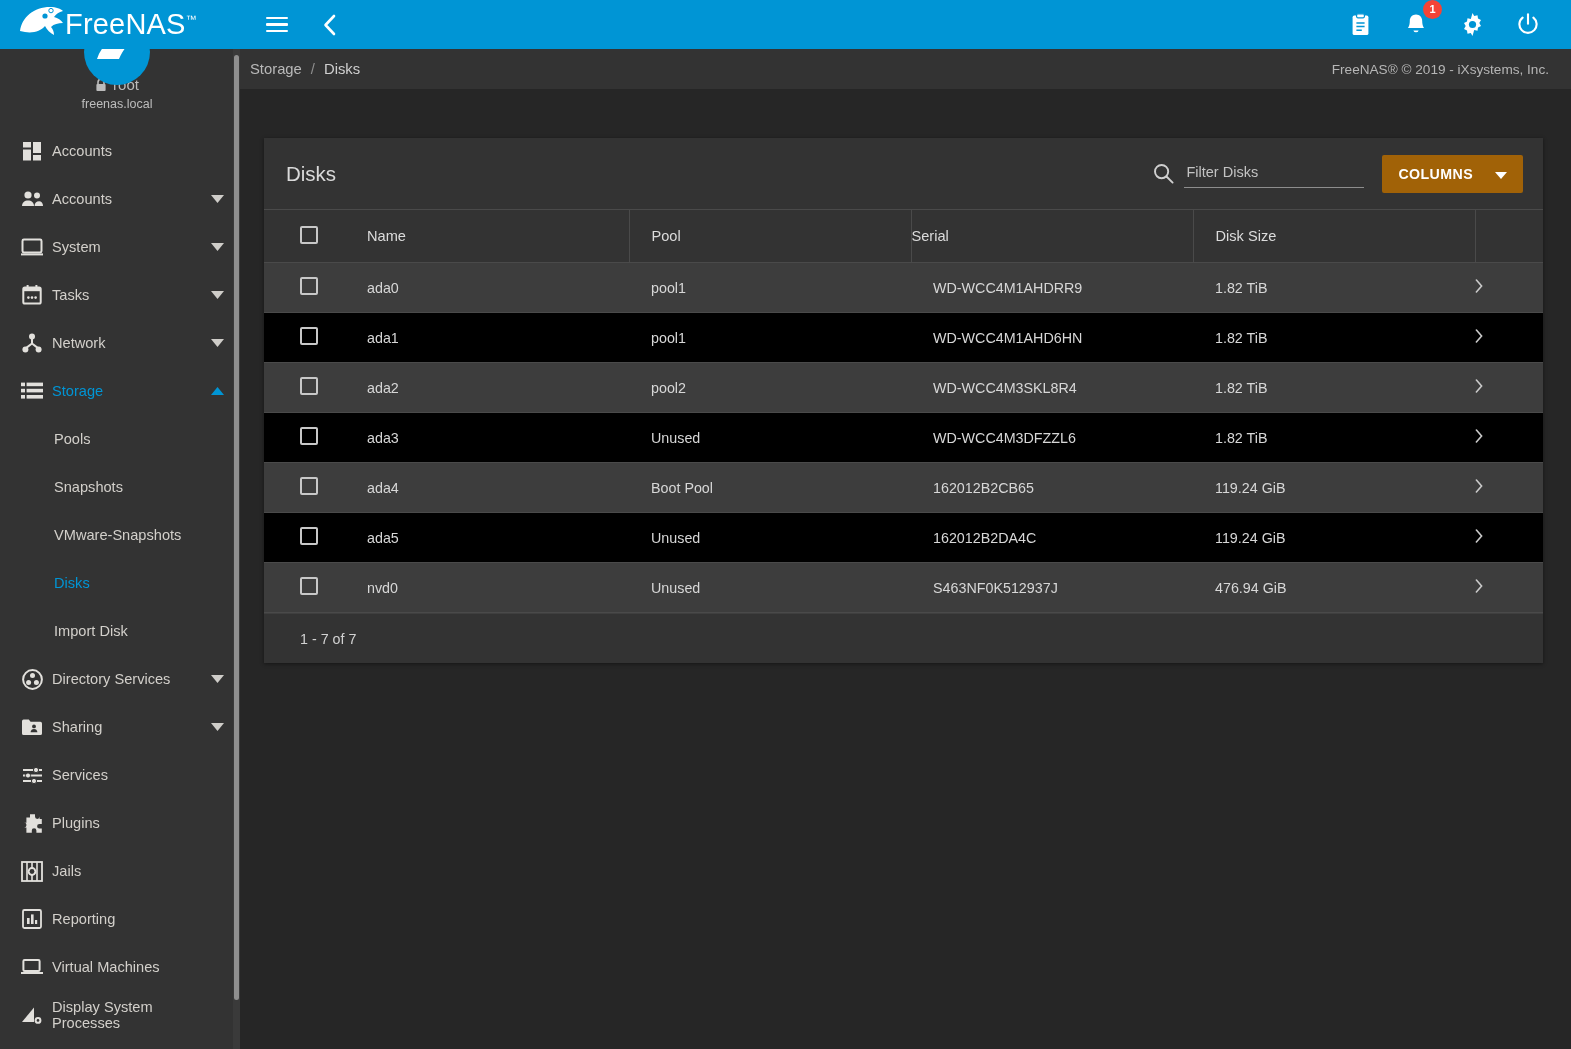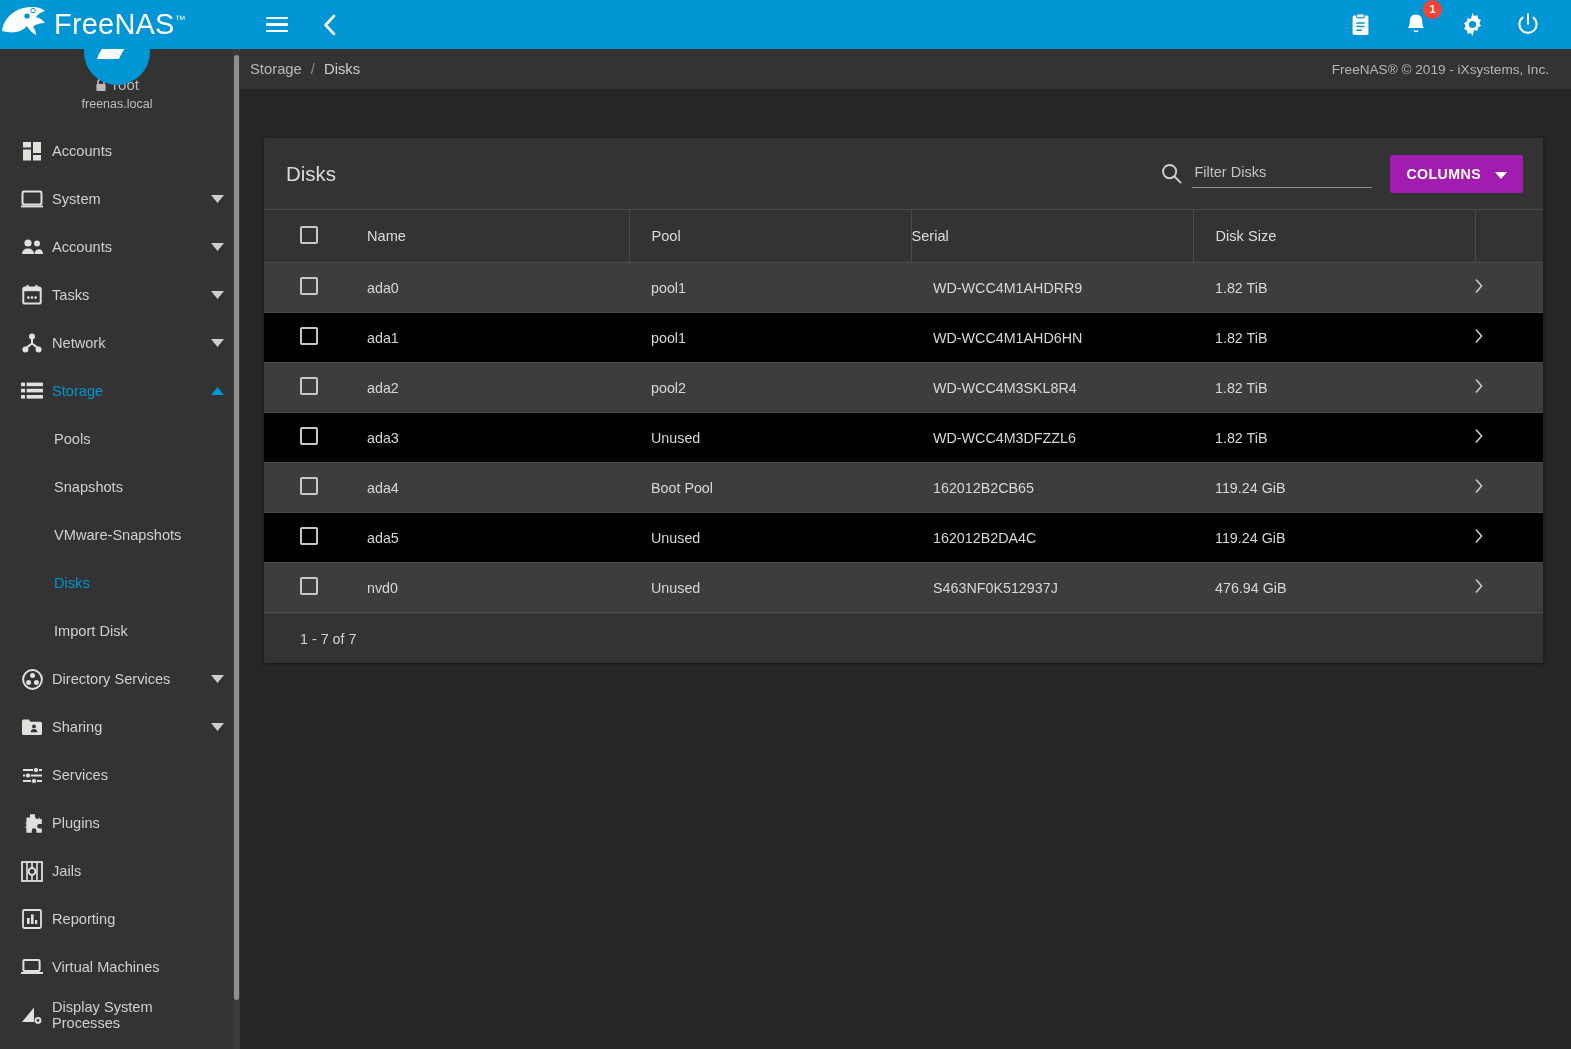--- a/index.html
+++ b/index.html
@@ -13,21 +13,22 @@
   
   .topbar {
     position: absolute; top: 0; left: 0;
     width: 1571px; height: 49px;
     background: #0095d5;
     display: flex; align-items: center;
     z-index: 30;
   }
   .brand {
     width: 240px; height: 49px;
-    display: flex; align-items: center; gap: 8px;
+    display: flex; align-items: center; gap: 1px;
+    padding-left: 18px;
   }
   .brand-logo { width: 46px; height: 40px; flex: none; }
   .brand-name {
     color: #fff; font-size: 29px; font-weight: 300;
     letter-spacing: .2px; position: relative;
   }
   .brand-tm { font-size: 11px; vertical-align: super; }
 
   .topbar-left-actions {
     display: flex; align-items: center; gap: 18px;
@@ -145,24 +146,24 @@
   .search-wrap { display: flex; align-items: center; gap: 10px; }
   .search-ico { color: #cfcfcf; display: flex; }
   .filter-input {
     width: 180px; background: transparent; border: none;
     border-bottom: 1px solid #8d8d8d;
     color: #d8d8d8; font-size: 14.5px; padding: 5px 2px 7px;
     font-family: "Liberation Sans", sans-serif; outline: none;
   }
   .filter-input::placeholder { color: #c3c3c3; }
   .columns-btn {
-    background: #a21caf; color: #fff; border: none;
+    background: #a16207; color: #fff; border: none;
     height: 38px; padding: 0 16px; border-radius: 2px;
     font-size: 14.2px; font-weight: 700; letter-spacing: .4px;
-    display: flex; align-items: center; gap: 14px; cursor: pointer;
+    display: flex; align-items: center; gap: 22px; cursor: pointer;
     font-family: "Liberation Sans", sans-serif;
   }
 
   table { width: 100%; border-collapse: collapse; table-layout: fixed; }
   thead th {
     height: 53px; background: #333333;
     color: #dcdcdc; font-size: 14.6px; font-weight: 400;
     text-align: left; vertical-align: middle;
     border-top: 1px solid #4a4a4a; border-bottom: 1px solid #4a4a4a;
     border-right: 1px solid #4a4a4a;
@@ -231,43 +232,43 @@
               <rect x="1" y="8.5" width="8" height="11" fill="#e2e0dc"></rect>
               <rect x="11" y="14" width="8" height="5.5" fill="#e2e0dc"></rect>
             </svg>
         </span>
         <span class="nav-label">Accounts</span>
         <span class="caret"></span>
       </div>
 
       <div class="nav-item">
         <span class="nav-ico">
-          <svg width="22" height="18" viewBox="0 0 22 18">
-              <rect x="1.5" y="1.5" width="19" height="13" rx="1.4" fill="none" stroke="#e2e0dc" stroke-width="2"></rect>
-              <rect x="0" y="15.4" width="22" height="2" fill="#e2e0dc"></rect>
-            </svg>
-        </span>
-        <span class="nav-label">System</span>
-        <span class="caret">
-          <svg width="13" height="8" viewBox="0 0 13 8">
-              <path d="M0 0h13L6.5 8z" fill="#cfcdc9"></path>
-            </svg>
-        </span>
-      </div>
-
-      <div class="nav-item">
-        <span class="nav-ico">
           <svg width="23" height="18" viewBox="0 0 23 18">
               <circle cx="7" cy="5" r="3.6" fill="#e2e0dc"></circle>
               <circle cx="16" cy="5.4" r="3" fill="#e2e0dc"></circle>
               <path d="M1 16c0-3.6 2.7-5.6 6-5.6s6 2 6 5.6z" fill="#e2e0dc"></path>
               <path d="M13.5 16c0-3 2-4.8 4.6-4.8 2.2 0 3.9 1.5 3.9 4.8z" fill="#e2e0dc"></path>
             </svg>
         </span>
         <span class="nav-label">Accounts</span>
+        <span class="caret">
+          <svg width="13" height="8" viewBox="0 0 13 8">
+              <path d="M0 0h13L6.5 8z" fill="#cfcdc9"></path>
+            </svg>
+        </span>
+      </div>
+
+      <div class="nav-item">
+        <span class="nav-ico">
+          <svg width="22" height="18" viewBox="0 0 22 18">
+              <rect x="1.5" y="1.5" width="19" height="13" rx="1.4" fill="none" stroke="#e2e0dc" stroke-width="2"></rect>
+              <rect x="0" y="15.4" width="22" height="2" fill="#e2e0dc"></rect>
+            </svg>
+        </span>
+        <span class="nav-label">System</span>
         <span class="caret">
           <svg width="13" height="8" viewBox="0 0 13 8">
               <path d="M0 0h13L6.5 8z" fill="#cfcdc9"></path>
             </svg>
         </span>
       </div>
 
       <div class="nav-item">
         <span class="nav-ico">
           <svg width="20" height="20" viewBox="0 0 20 20">

